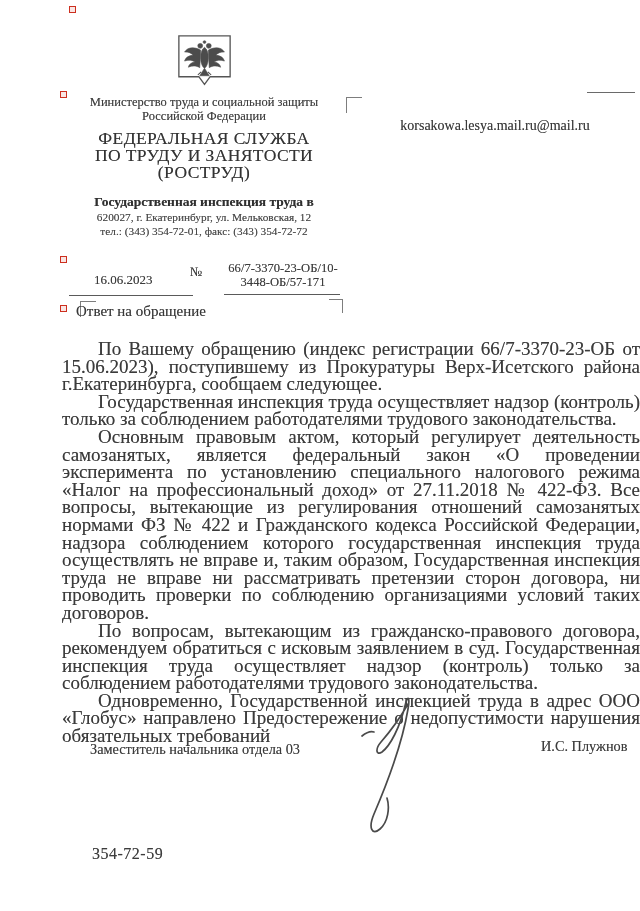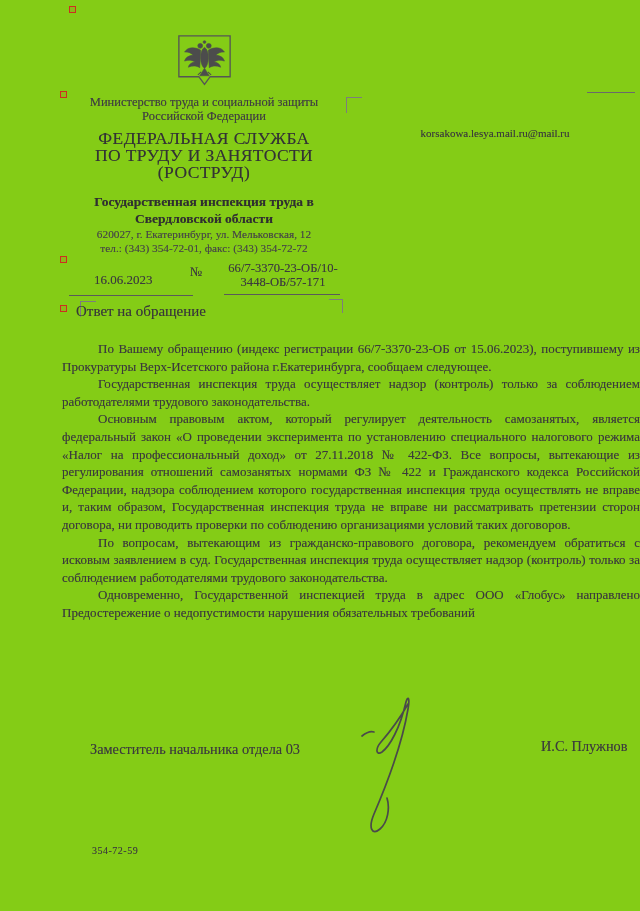--- a/index.html
+++ b/index.html
@@ -1,18 +1,18 @@
 <!DOCTYPE html>
 <html><head>
 <meta charset="utf-8">
 <style>
   html,body{margin:0;padding:0;background:#e9e9e9;}
   .page{
     position:relative;width:640px;height:911px;margin:0 auto;
-    background:#84cc16;overflow:hidden;
+    background:#ffffff;overflow:hidden;
     font-family:"Liberation Serif","DejaVu Serif",serif;
     color:#3c3c3c;
     text-shadow:0 0 0.4px rgba(70,70,70,.55);
   }
   
   .letterhead{position:absolute;left:70px;top:34px;width:268px;text-align:center;}
   .emblem{display:block;margin:0 auto;}
   .ministry{margin-top:5px;font-size:12.5px;line-height:14px;color:#404040;}
   .service{margin-top:7px;font-size:17.5px;line-height:17px;letter-spacing:.4px;color:#333;}
   .inspection{margin-top:12px;font-size:13.5px;line-height:17px;font-weight:bold;color:#2f2f2f;}
@@ -28,32 +28,32 @@
   
   .subject{position:absolute;left:76px;top:303px;width:262px;font-size:15px;color:#383838;}
   .crop{position:absolute;}
   .crop-tl{border-left:1.2px solid #7d7d7d;border-top:1.2px solid #7d7d7d;width:15px;height:15px;}
   .crop-tr{border-right:1.2px solid #7d7d7d;border-top:1.2px solid #7d7d7d;width:13px;height:13px;}
   .subj-l{left:80px;top:301px;}
   .subj-r{left:329px;top:299px;}
   
   .recipient{position:absolute;left:352px;top:108px;width:286px;text-align:center;}
   .recip-name{font-size:14px;color:#3a3a3a;}
-  .recip-email{margin-top:19px;font-size:11px;color:#3a3a3a;}
+  .recip-email{margin-top:10px;font-size:14px;color:#3a3a3a;}
   .recip-corner{left:346px;top:97px;}
   .recip-line{left:587px;top:92px;width:48px;border-top:1.4px solid #6a6a6a;}
   
-  .bodyText{position:absolute;left:62px;top:340px;width:578px;font-size:13px;line-height:17.6px;text-align:justify;color:#3b3b3b;}
+  .bodyText{position:absolute;left:62px;top:340px;width:578px;font-size:19px;line-height:17.6px;text-align:justify;color:#3b3b3b;}
   .bodyText p{margin:0;text-indent:36px;}
   
   .signPosition{position:absolute;left:90px;top:741px;font-size:14.3px;}
   .signName{position:absolute;left:541px;top:738px;font-size:14.3px;}
   .signature{position:absolute;left:340px;top:690px;}
   
-  .footerPhone{position:absolute;left:92px;top:845px;font-size:10px;letter-spacing:.5px;}
+  .footerPhone{position:absolute;left:92px;top:845px;font-size:16px;letter-spacing:.5px;}
   
   .redmark{position:absolute;width:5px;height:5px;border:1.6px solid #cd2f1f;background:rgba(205,47,31,.12);}
   .rm1{left:69px;top:6px;}
   .rm2{left:60px;top:91px;}
   .rm3{left:60px;top:256px;}
   .rm4{left:60px;top:305px;}
 </style>
 </head>
 <body>
 
@@ -82,21 +82,20 @@
       <div>Министерство труда и социальной защиты</div>
       <div>Российской Федерации</div>
     </div>
     <div class="service">
       <div>ФЕДЕРАЛЬНАЯ СЛУЖБА</div>
       <div>ПО ТРУДУ И ЗАНЯТОСТИ</div>
       <div>(РОСТРУД)</div>
     </div>
     <div class="inspection">
       <div>Государственная инспекция труда в</div>
-      <div>Свердловской области</div>
     </div>
     <div class="org-address">
       <div>620027, г. Екатеринбург, ул. Мельковская, 12</div>
       <div>тел.: (343) 354-72-01, факс: (343) 354-72-72</div>
     </div>
   </div>
 
   <div class="dateRow">
     <span class="docDate">16.06.2023</span>
     <span class="numSign">№</span>

